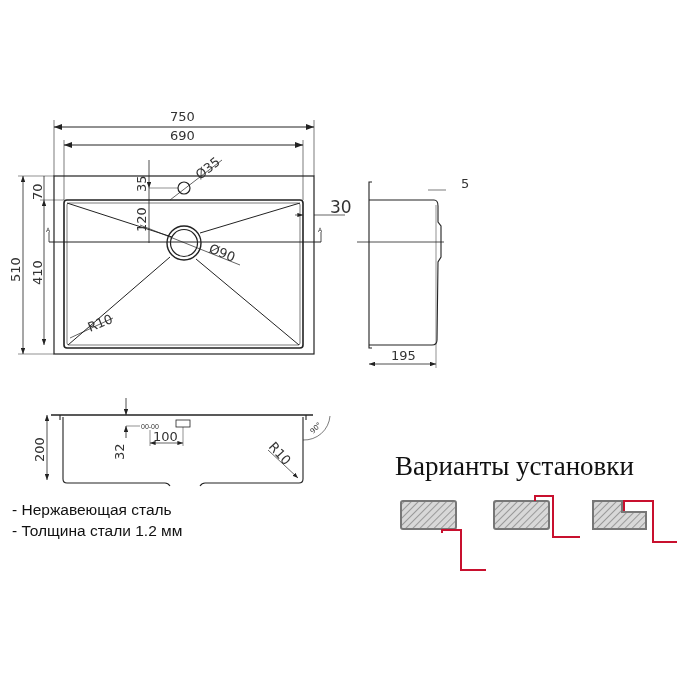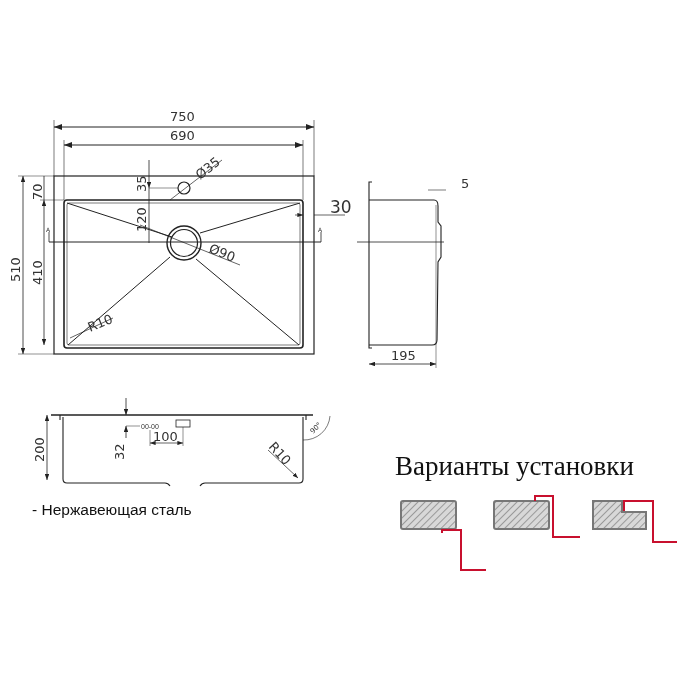--- a/index.html
+++ b/index.html
@@ -1,20 +1,20 @@
 <!DOCTYPE html>
 <html><head>
 <meta charset="utf-8">
 <style>
   html,body{margin:0;padding:0;background:#fff;}
   body{width:700px;height:700px;position:relative;overflow:hidden;font-family:"Liberation Sans",sans-serif;color:#222;}
   svg{position:absolute;left:0;top:0;}
   .dim{font-family:"DejaVu Sans",sans-serif;font-size:13px;fill:#333;}
   .features{position:absolute;left:12px;top:499px;font-size:15.5px;line-height:21px;color:#111;}
-  .features div{white-space:nowrap;margin-left:20px;}
+  .features div{white-space:nowrap;}
   .title{position:absolute;left:395px;top:451px;font-family:"Liberation Serif",serif;font-size:27px;color:#111;white-space:nowrap;}
 </style>
 </head>
 <body>
 
 <svg width="700" height="700" viewBox="0 0 700 700">
   <defs>
     <pattern id="hatch" width="5" height="5" patternUnits="userSpaceOnUse" patternTransform="rotate(45)">
       <rect width="5" height="5" fill="#d8d8d8"></rect>
       <line x1="0" y1="0" x2="0" y2="5" stroke="#8a8a8a" stroke-width="1.6"></line>
@@ -141,15 +141,16 @@
     <polyline points="535,501 535,496 553,496 553,537 580,537" fill="none" stroke="#c8102e" stroke-width="2"></polyline>
   </g>
   <g>
     <path d="M593,501 L622,501 L622,512 L646,512 L646,529 L593,529 Z" fill="url(#hatch)" stroke="#777" stroke-width="2"></path>
     <polyline points="624,511 624,501 653,501 653,542 677,542" fill="none" stroke="#c8102e" stroke-width="2"></polyline>
   </g>
 </svg>
 
 <div class="features">
   <div>- Нержавеющая сталь</div>
+  <div>- Толщина стали 1.2 мм</div>
 </div>
 
 <div class="title">Варианты установки</div>
 
 </body></html>

